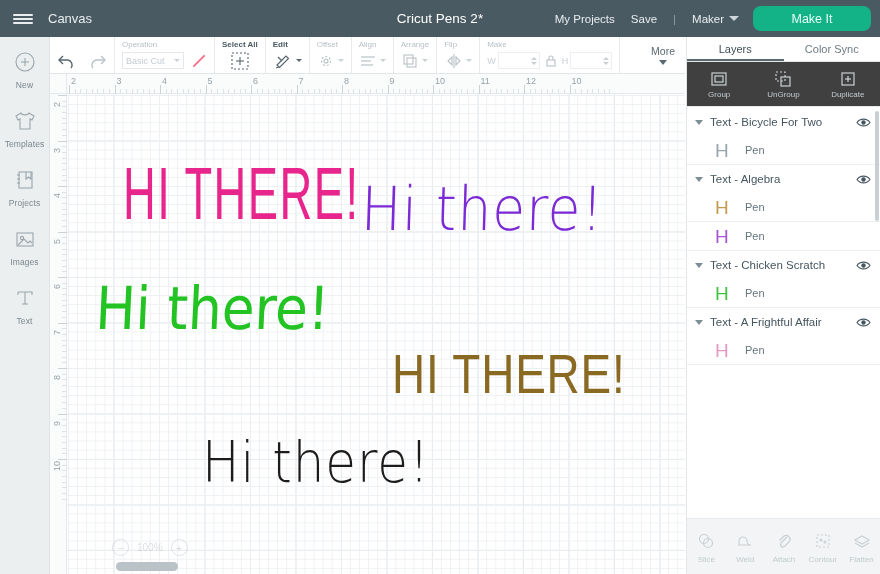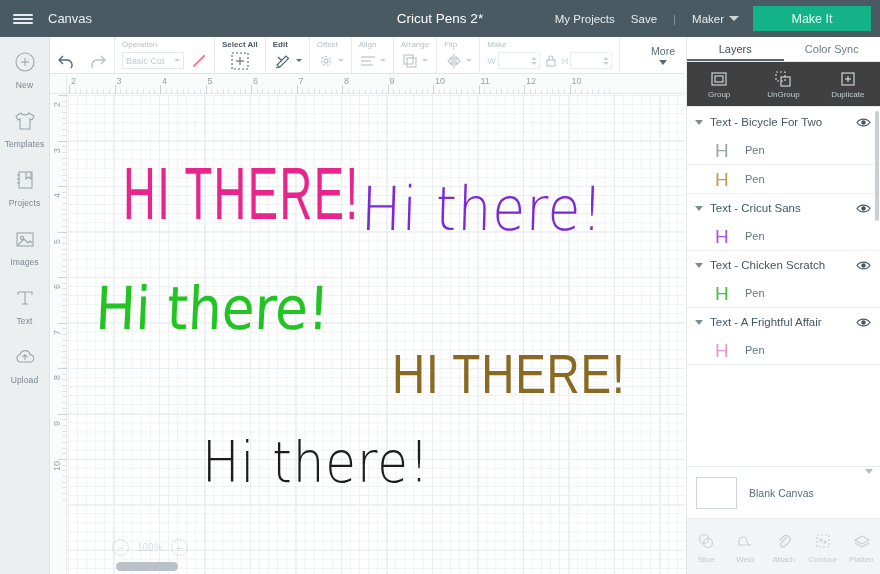--- a/index.html
+++ b/index.html
@@ -21,21 +21,21 @@
   .hamburger span { display:block; width:20px; height:2px; background:#e9edef; margin:2px 0; border-radius:1px; }
   .hdr-canvas { color:#e9edef; font-size:13px; margin-left:2px; }
   .hdr-title { position:absolute; left:0; right:0; text-align:center; color:#ffffff; font-size:13.5px; pointer-events:none; }
   .hdr-right { margin-left:auto; display:flex; align-items:center; padding-right:9px; }
   .hdr-link { color:#e9edef; font-size:11.5px; margin-right:16px; cursor:pointer; white-space:nowrap; }
   .hdr-sep { color:#8b9aa1; font-size:11.5px; margin-right:16px; }
   .hdr-machine { color:#e9edef; font-size:11.5px; margin-right:5px; cursor:pointer; }
   .caret-dn { width:0;height:0;border-left:5px solid transparent;border-right:5px solid transparent;border-top:5px solid #cfd7db; margin-right:14px; cursor:pointer;}
   .make-it {
     background:#13b387; color:#e8fff8; font-size:12.5px; border:none;
-    width:118px; height:25px; border-radius:0; cursor:pointer;
+    width:118px; height:25px; border-radius:8px; cursor:pointer;
     font-family:"Liberation Sans", sans-serif;
   }
 
   
   .rail {
     position:absolute; left:0; top:37px; width:50px; height:537px;
     background:#eceff0; border-right:1px solid #dfe3e5;
   }
   .rail-item { padding:10px 0 6px; text-align:center; cursor:pointer; }
   .rail-ico { height:30px; display:flex; align-items:center; justify-content:center; color:#9aa6ad; }
@@ -196,29 +196,20 @@
     <div class="rail-item">
       <div class="rail-ico">
         <svg width="24" height="24" viewBox="0 0 24 24" fill="none" stroke="currentColor" stroke-width="1.1">
             <path d="M5 6 H19 V9"></path>
             <path d="M5 6 V9"></path>
             <line x1="12" y1="6" x2="12" y2="18"></line>
             <line x1="9" y1="18" x2="15" y2="18"></line>
           </svg>
       </div>
       <div class="rail-lbl">Text</div>
-    </div>
-    <div class="rail-item">
-      <div class="rail-ico">
-        <svg width="26" height="24" viewBox="0 0 26 24" fill="none" stroke="currentColor" stroke-width="1.1">
-            <path d="M8 17 A4 4 0 0 1 8.3 9.2 A5 5 0 0 1 18 9.6 A3.7 3.7 0 0 1 18 17 Z"></path>
-            <path d="M13 15 V10 M10.6 12.2 L13 9.8 L15.4 12.2"></path>
-          </svg>
-      </div>
-      <div class="rail-lbl">Upload</div>
     </div>
   </div>
 
   <div class="toolbar">
     <div class="tb-grp bd">
       <div class="tb-cap">&nbsp;</div>
       <div class="tb-row">
         <div class="icobtn dk" style="margin-right:10px;">
           <svg width="20" height="16" viewBox="0 0 20 16" fill="none" stroke="currentColor" stroke-width="1.4">
               <path d="M6 3 L2 7 L6 11"></path>
@@ -628,36 +619,36 @@
                 <circle cx="7.5" cy="5.5" r="2.2" fill="currentColor" stroke="none"></circle>
               </svg>
             </span>
           </div>
           <div class="layer-sub">
             <span class="glyph" style="color:#9aa6ad;">H</span>
             <span class="sub-lbl">Pen</span>
           </div>
         </div>
         <div class="layer">
-          <div class="layer-sub">
-            <span class="glyph" style="color:#c39b4e;">H</span>
-            <span class="sub-lbl">Pen</span>
-          </div>
-        </div>
-        <div class="layer">
           <div class="layer-hd">
             <i class="tri"></i>
-            <span class="layer-name">Text - Cricut Sans</span>
+            <span class="layer-name">Text - Algebra</span>
             <span class="eye">
               <svg width="15" height="11" viewBox="0 0 15 11" fill="none" stroke="currentColor" stroke-width="1.1">
                 <path d="M1 5.5 C4 1 11 1 14 5.5 C11 10 4 10 1 5.5 Z"></path>
                 <circle cx="7.5" cy="5.5" r="2.2" fill="currentColor" stroke="none"></circle>
               </svg>
             </span>
           </div>
+          <div class="layer-sub">
+            <span class="glyph" style="color:#c39b4e;">H</span>
+            <span class="sub-lbl">Pen</span>
+          </div>
+        </div>
+        <div class="layer">
           <div class="layer-sub">
             <span class="glyph" style="color:#a855d6;">H</span>
             <span class="sub-lbl">Pen</span>
           </div>
         </div>
         <div class="layer">
           <div class="layer-hd">
             <i class="tri"></i>
             <span class="layer-name">Text - Chicken Scratch</span>
             <span class="eye">
@@ -684,25 +675,20 @@
             </span>
           </div>
           <div class="layer-sub">
             <span class="glyph" style="color:#e39ac2;">H</span>
             <span class="sub-lbl">Pen</span>
           </div>
         </div>
       </div>
     <div class="panel-scroll"></div>
 
-    <div class="canvas-row">
-      <div class="caret-small"></div>
-      <div class="swatch"></div>
-      <div class="canvas-lbl">Blank Canvas</div>
-    </div>
 
     <div class="panel-bottom">
       <div class="pb">
         <div class="pb-ico">
           <svg width="18" height="18" viewBox="0 0 18 18" fill="none" stroke="currentColor" stroke-width="1.2">
               <circle cx="7" cy="7" r="4.5"></circle>
               <circle cx="11" cy="11" r="4.5"></circle>
             </svg>
         </div>
         <div class="pb-lbl">Slice</div>

